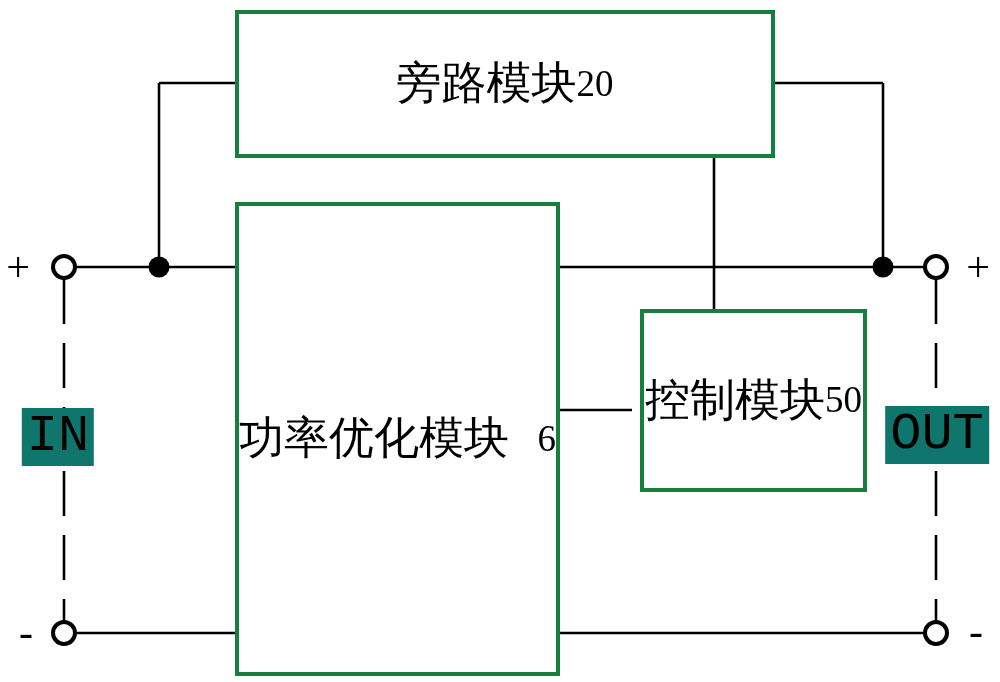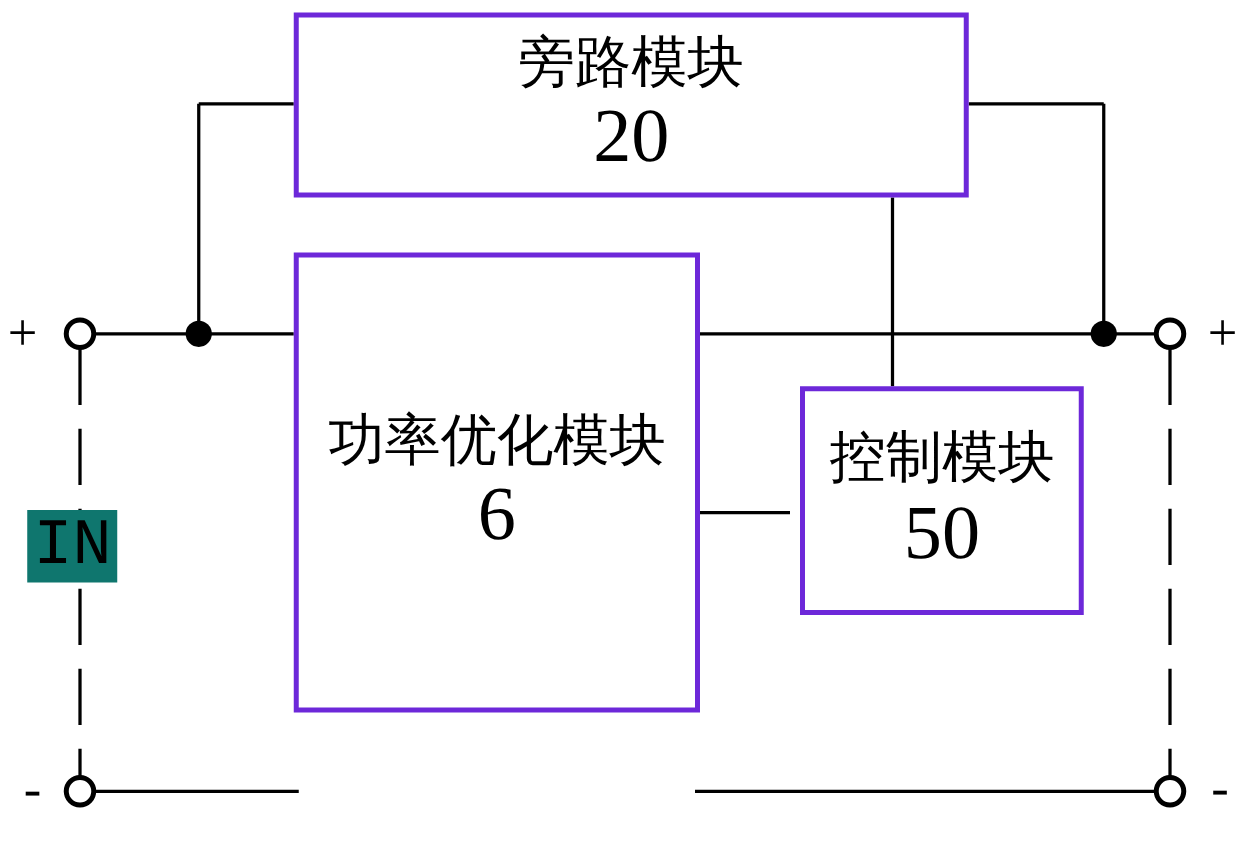--- a/index.html
+++ b/index.html
@@ -14,32 +14,32 @@
     overflow: hidden;
   }
   .stage svg.wires {
     position: absolute;
     left: 0; top: 0;
     width: 1000px; height: 682px;
   }
   .module {
     position: absolute;
     background: #ffffff;
-    border: 4px solid #6d28d9;
+    border: 4px solid #15803d;
     display: flex;
-    flex-direction: column;
+    flex-direction: row;
     align-items: center;
     justify-content: center;
     text-align: center;
   }
   #bypass-box  { left: 235px; top: 10px;  width: 540px; height: 148px; }
-  #power-box   { left: 235px; top: 202px; width: 325px; height: 368px; }
+  #power-box   { left: 235px; top: 202px; width: 325px; height: 474px; justify-content: space-between; }
   #control-box { left: 628px; top: 309px; width: 227px; height: 183px; margin-left: 12px; }
   .m-label { font-size: 45px; line-height: 1.15; white-space: nowrap; }
-  .m-ref   { font-size: 61px; line-height: 1.10; }
+  .m-ref   { font-size: 37px; line-height: 1.10; }
   .port-label {
     position: absolute;
     transform: translate(-50%, -50%);
     background: #0f766e;
     font-size: 52px;
     line-height: 1;
     padding: 3px 5px;
     white-space: nowrap;
     font-family: Liberation Mono, monospace;
   }
@@ -95,19 +95,20 @@
     <div class="m-label">功率优化模块</div>
     <div class="m-ref">6</div>
   </div>
 
   <div class="module" id="control-box">
     <div class="m-label">控制模块</div>
     <div class="m-ref">50</div>
   </div>
 
   <div class="port-label" id="in-label">IN</div>
+  <div class="port-label" id="out-label">OUT</div>
 
   <div class="sign" id="in-plus">+</div>
   <div class="sign" id="in-minus">-</div>
   <div class="sign" id="out-plus">+</div>
   <div class="sign" id="out-minus">-</div>
 
 </div>
 
 </body></html>

